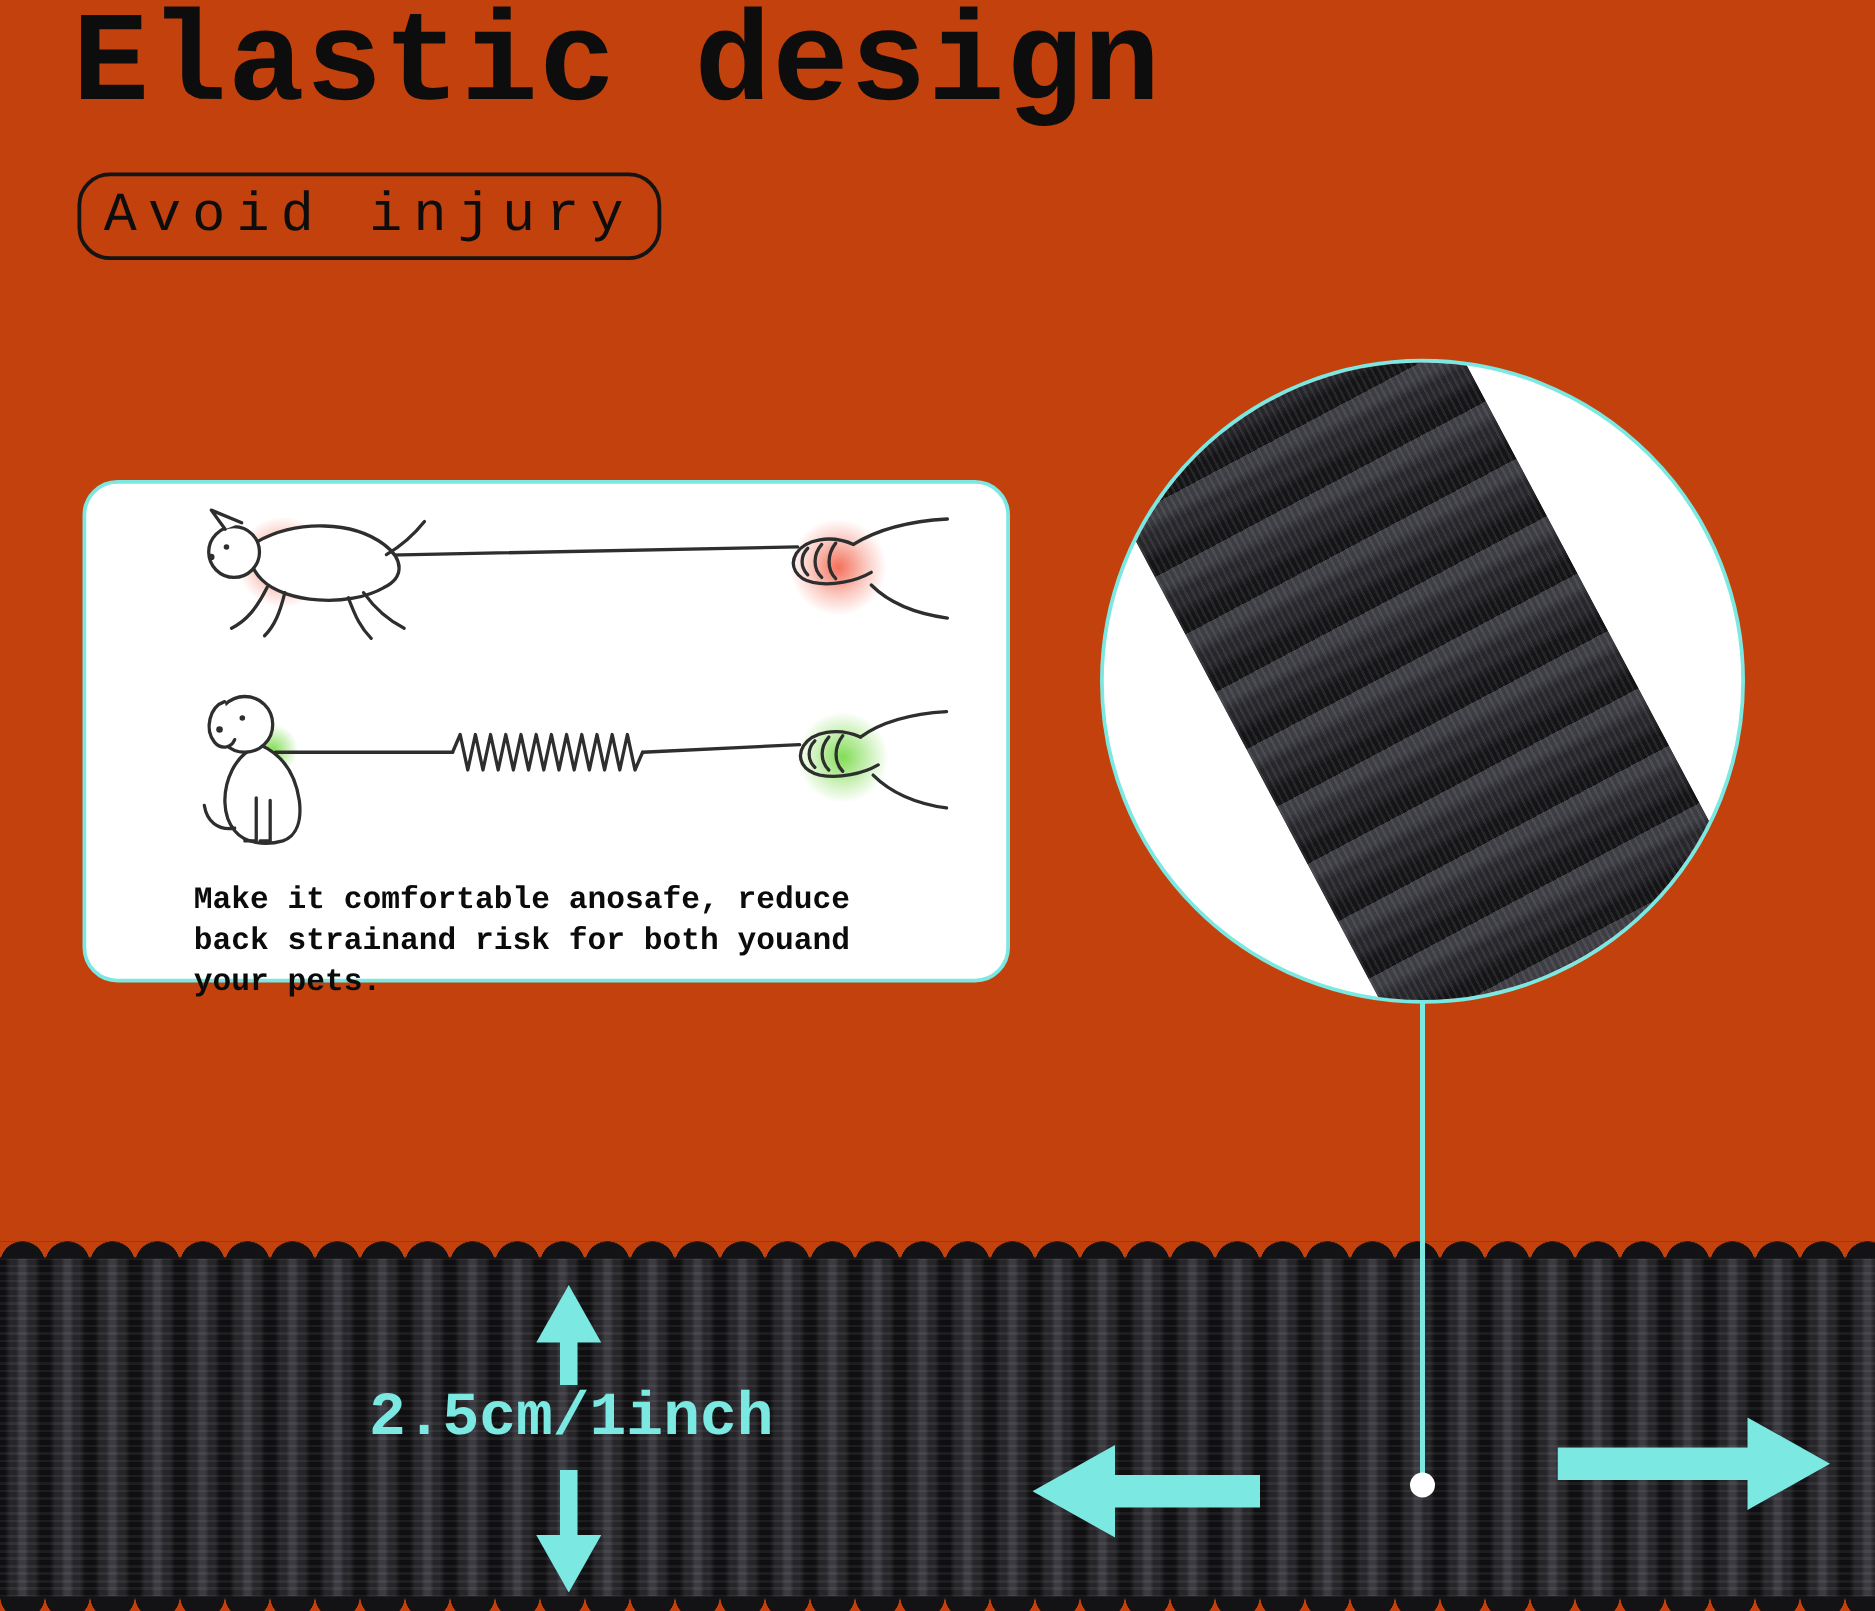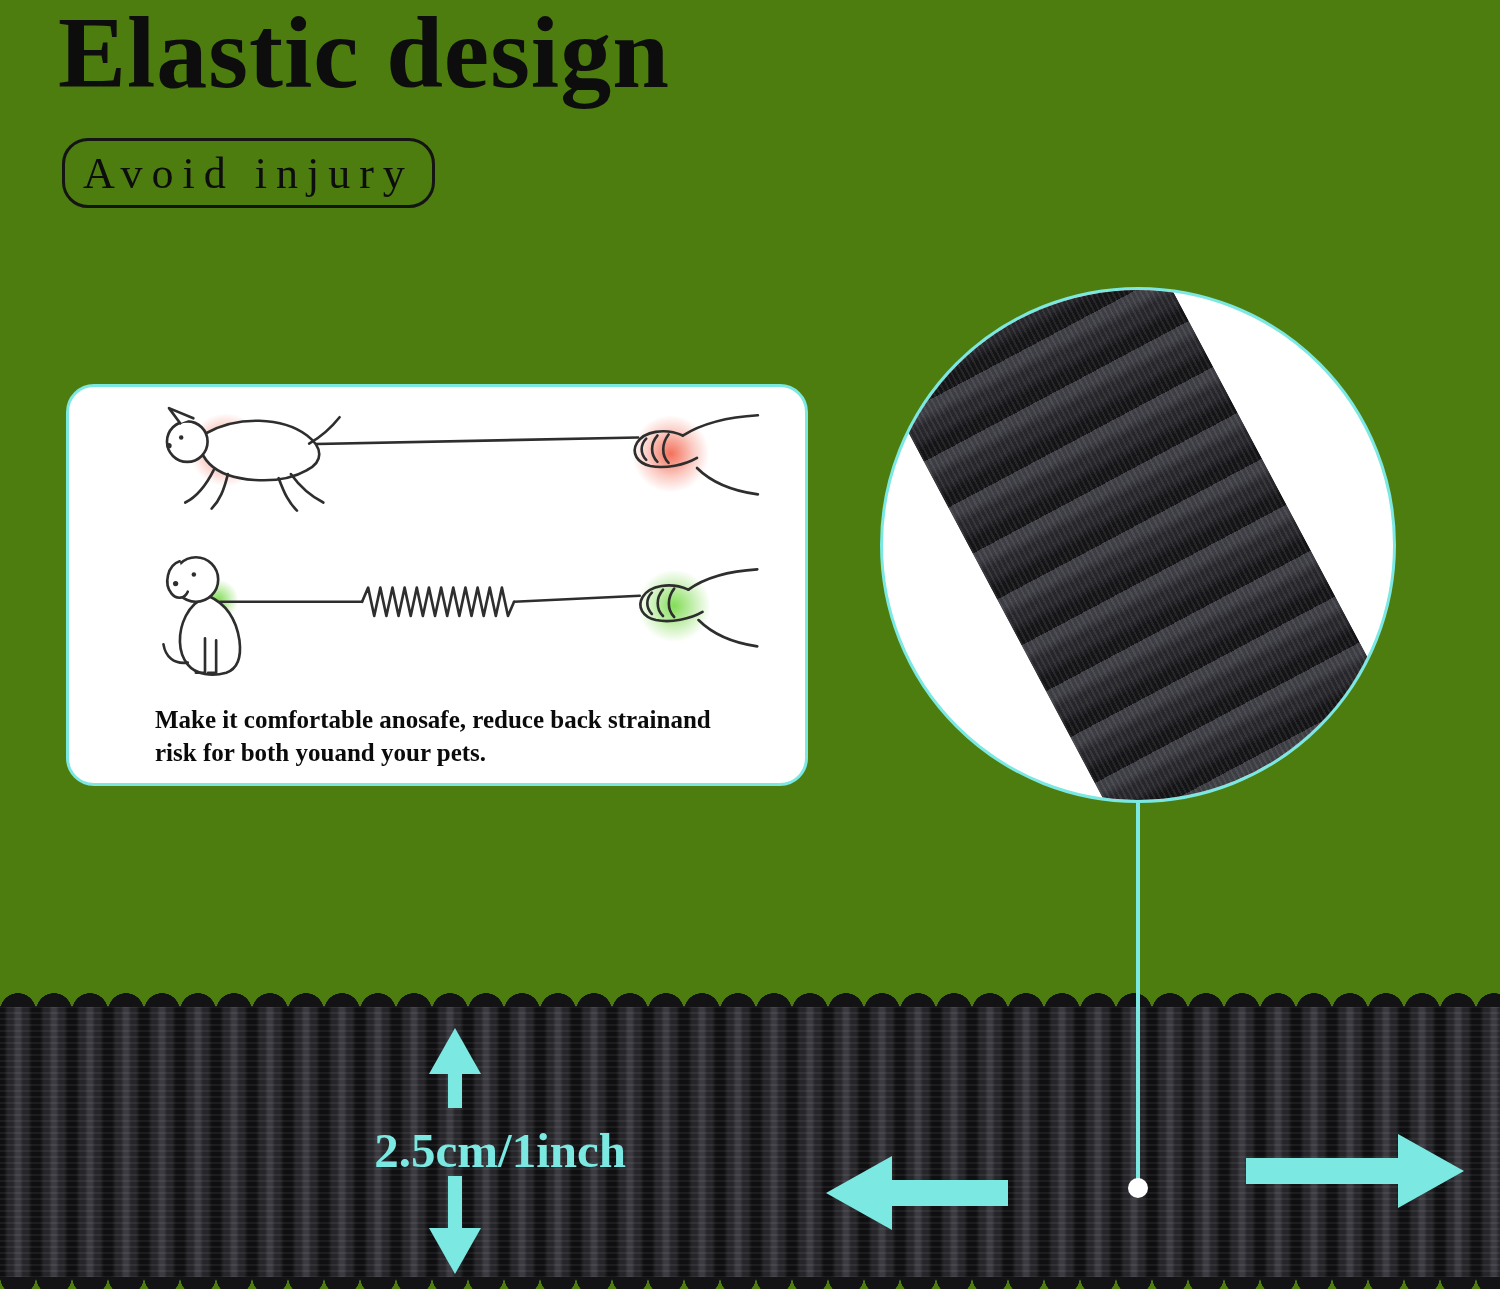--- a/index.html
+++ b/index.html
@@ -1,18 +1,18 @@
 <!DOCTYPE html>
 <html style="--accent: #7BE8E2; --fabric: #131315; --strain-red: #F1573D; --comfort-green: #74D943;"><head>
 <meta charset="utf-8">
 <style>
   html,body{margin:0;padding:0;background:#fff;}
   .canvas{
-    position:relative;width:1500px;height:1289px;overflow:hidden;background:#4d7c0f;
-    font-family:Liberation Serif, serif;color:#111;
+    position:relative;width:1500px;height:1289px;overflow:hidden;background:#c2410c;
+    font-family:Liberation Mono, monospace;color:#111;
   }
   
   .title{
     position:absolute;left:58px;top:-6px;margin:0;
     font-size:102px;font-weight:600;letter-spacing:1px;color:#0d0d0d;
   }
   .badge{
     position:absolute;left:62px;top:138px;height:64px;
     display:inline-flex;align-items:center;padding:0 18px;
     border:3px solid #141414;border-radius:26px;
@@ -74,24 +74,23 @@
   .leash-band::after{
     content:"";position:absolute;left:0;right:0;bottom:-13px;height:14px;
     background-image:radial-gradient(circle 18px at 18px 0px, #131315 98%, transparent 100%);
     background-size:36px 18px;background-repeat:repeat-x;
   }
   
   .arrow{position:absolute;z-index:5;}
   .arrow svg{display:block;}
   .arrow-fill{fill:var(--accent,#7BE8E2);}
   .measure-label{
-    position:absolute;left:256px;top:1106px;width:370px;z-index:5;
-    text-align:right;font-size:49px;font-weight:700;color:var(--accent,#7BE8E2);
+    position:absolute;left:272px;top:1106px;width:370px;z-index:5;
+    text-align:center;font-size:49px;font-weight:700;color:var(--accent,#7BE8E2);
     white-space:nowrap;
-    margin-top:16px;
   }
   .sketch{stroke:#2e2e2e;stroke-width:2.6;fill:none;stroke-linecap:round;stroke-linejoin:round;}
 </style>
 </head>
 <body>
 
 <div class="canvas">
 
   <h1 class="title">Elastic design</h1>
 

